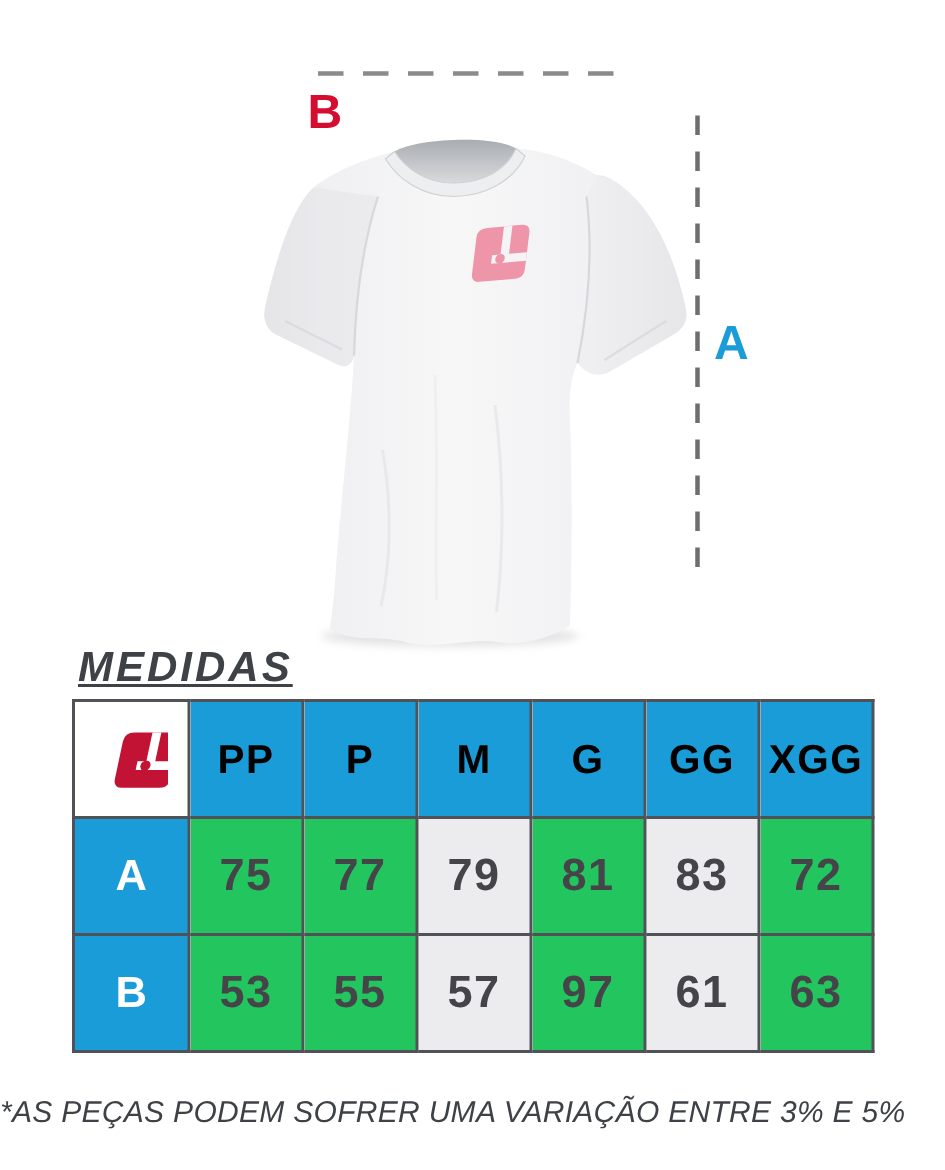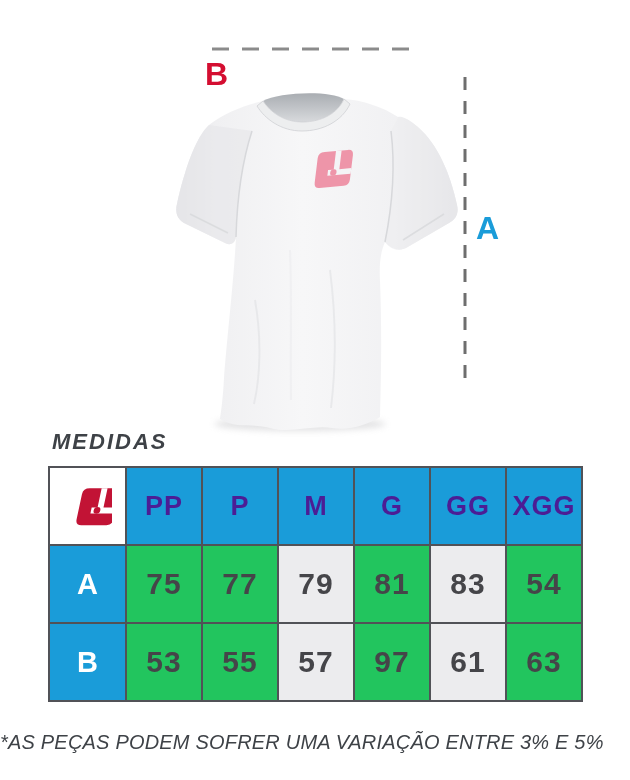--- a/index.html
+++ b/index.html
@@ -18,36 +18,36 @@
     background:#ffffff;overflow:hidden;
     font-family:"Liberation Sans", sans-serif;
   }
   .abs{position:absolute;}
   
   .measure-label{font-weight:700;font-size:32px;line-height:1;letter-spacing:0;}
   #b-label{left:205px;top:58px;color:var(--accent-red);}
   #a-label{left:476px;top:212px;color:var(--accent-blue);}
   
   #medidas-heading{
-    left:52px;top:429px;font-size:22px;font-weight:700;font-style:italic;
-    color:var(--heading-gray);letter-spacing:2px;
+    left:52px;top:429px;font-size:28px;font-weight:700;font-style:italic;
+    color:var(--heading-gray);letter-spacing:2px;text-decoration:underline;
   }
   
   #size-table-wrap{left:48px;top:466px;}
   table.size-table{
     border-collapse:collapse;table-layout:fixed;width:535px;
   }
   table.size-table td{
     border:2px solid var(--table-border);
     height:76px;text-align:center;vertical-align:middle;
     padding:0;overflow:hidden;
   }
   td.logo-cell{background:#ffffff;width:75px;}
   td.hd{
-    background:var(--accent-blue);color:#4c1d95;
+    background:var(--accent-blue);color:#000000;
     font-weight:700;font-size:27px;letter-spacing:1px;
   }
   td.lbl{
     background:var(--accent-blue);color:#ffffff;
     font-weight:700;font-size:29px;
   }
   td.val{
     background:#22c55e;color:var(--text-dark);
     font-weight:700;font-size:30px;letter-spacing:1px;
   }
@@ -167,21 +167,21 @@
         <td class="hd">GG</td>
         <td class="hd">XGG</td>
       </tr>
       <tr>
         <td class="lbl">A</td>
         <td class="val">75</td>
         <td class="val">77</td>
         <td class="val shade">79</td>
         <td class="val">81</td>
         <td class="val shade">83</td>
-        <td class="val">54</td>
+        <td class="val">72</td>
       </tr>
       <tr>
         <td class="lbl">B</td>
         <td class="val">53</td>
         <td class="val">55</td>
         <td class="val shade">57</td>
         <td class="val">97</td>
         <td class="val shade">61</td>
         <td class="val">63</td>
       </tr>

